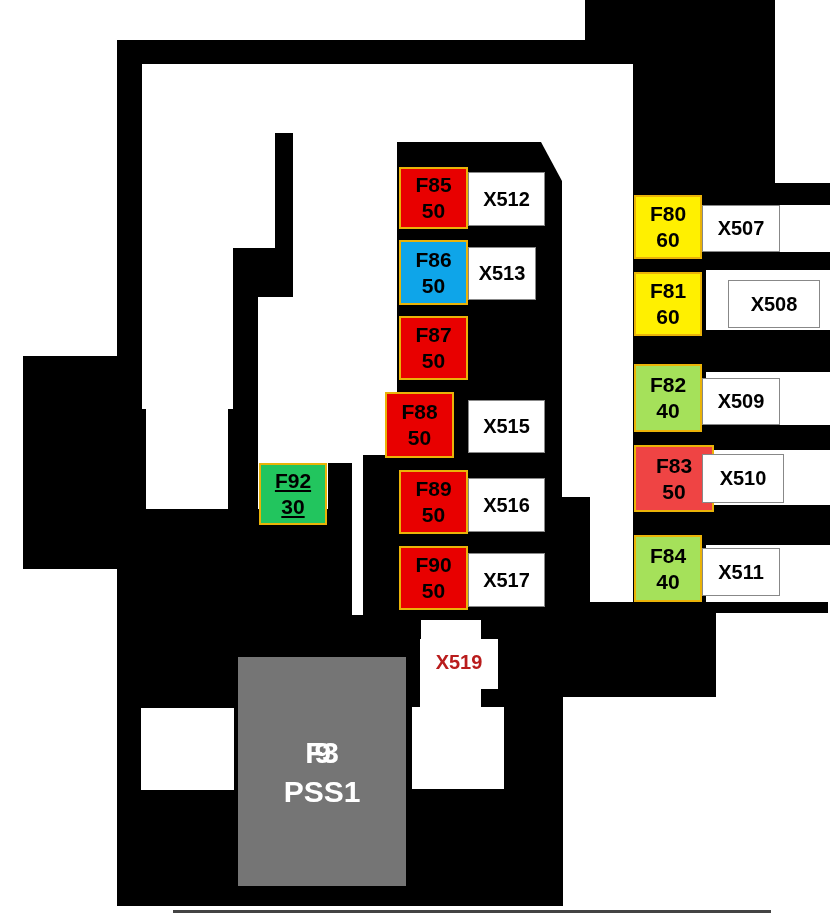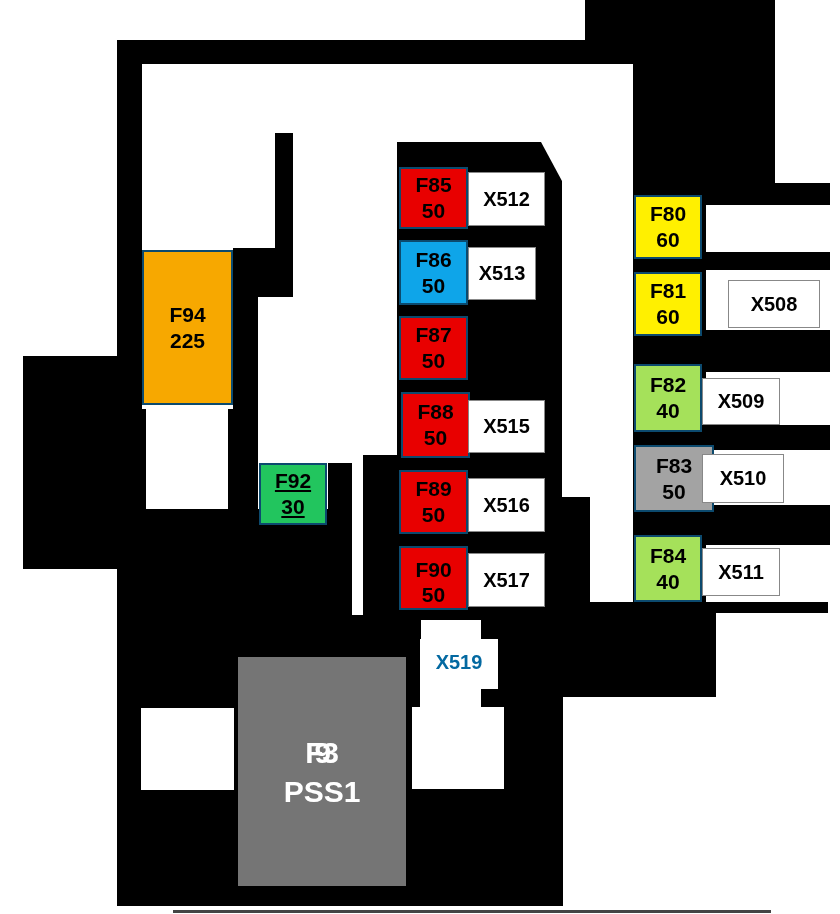--- a/index.html
+++ b/index.html
@@ -3,38 +3,38 @@
 <meta charset="utf-8">
 <style>
   html,body{margin:0;padding:0;background:#fff;}
   #stage{
     position:relative;width:840px;height:914px;background:#fff;overflow:hidden;
     font-family:"Liberation Sans","DejaVu Sans",sans-serif;
   }
   .bk{position:absolute;}          
   .wc{position:absolute;}          
   .fuse{
-    position:absolute;box-sizing:border-box;border:2px solid #0c4a6e;
+    position:absolute;box-sizing:border-box;border:2px solid #eab308;
     display:flex;flex-direction:column;align-items:center;justify-content:center;
     font-weight:bold;font-size:21px;line-height:1.22;color:#000;text-align:center;
   }
   .conn{
     position:absolute;box-sizing:border-box;background:#fff;border:1px solid #888;
     display:flex;align-items:center;justify-content:center;
     font-weight:bold;font-size:20px;color:#000;
   }
   .conn.noborder{border:none;}
   .relay{
     position:absolute;display:flex;flex-direction:column;align-items:center;justify-content:center;
     font-weight:bold;font-size:30px;line-height:1.3;color:#fff;text-align:center;
   }
   .relay .squeeze{letter-spacing:-0.3em;padding-right:0.3em;text-align:right;}
   .freelabel{
     position:absolute;display:flex;align-items:center;justify-content:center;
-    font-weight:bold;font-size:20px;color:#0369a1;
+    font-weight:bold;font-size:20px;color:#b91c1c;
   }
   .cut-corner{
     position:absolute;width:0;height:0;
     border-right:21px solid #fff;border-bottom:39px solid transparent;
   }
   .bottom-line{position:absolute;}
 </style>
 </head>
 <body>
 
@@ -65,50 +65,46 @@
   <div class="bk" style="left: 633px; top: 505px; width: 197px; height: 40px; background: rgb(0, 0, 0);"></div>
 
   <div class="wc" style="left: 352px; top: 509px; width: 11px; height: 106px; background: rgb(255, 255, 255);"></div>
   <div class="wc" style="left: 141px; top: 708px; width: 93px; height: 82px; background: rgb(255, 255, 255);"></div>
   <div class="wc" style="left: 421px; top: 620px; width: 60px; height: 19px; background: rgb(255, 255, 255);"></div>
   <div class="wc" style="left: 420px; top: 639px; width: 78px; height: 50px; background: rgb(255, 255, 255);"></div>
   <div class="wc" style="left: 420px; top: 689px; width: 61px; height: 18px; background: rgb(255, 255, 255);"></div>
   <div class="wc" style="left: 412px; top: 707px; width: 92px; height: 82px; background: rgb(255, 255, 255);"></div>
   <div class="cut-corner" style="left:541px;top:142px"></div>
 
-  <div class="fuse" style="left: 142px; top: 250px; width: 91px; height: 155px; background: rgb(247, 168, 0);">
-    <span>F94</span>
-    <span>225</span>
-  </div>
   <div class="fuse" style="left: 259px; top: 463px; width: 68px; height: 62px; background: #22c55e; text-decoration: underline;">
     <span>F92</span>
     <span>30</span>
   </div>
 
   <div class="fuse" style="left: 399px; top: 167px; width: 69px; height: 62px; background: rgb(232, 0, 0);">
     <span>F85</span>
     <span>50</span>
   </div>
   <div class="fuse" style="left: 399px; top: 240px; width: 69px; height: 65px; background: #0ea5e9;">
     <span>F86</span>
     <span>50</span>
   </div>
   <div class="fuse" style="left: 399px; top: 316px; width: 69px; height: 64px; background: rgb(232, 0, 0);">
     <span>F87</span>
     <span>50</span>
   </div>
-  <div class="fuse" style="left: 401px; top: 392px; width: 69px; height: 66px; background: rgb(232, 0, 0);">
+  <div class="fuse" style="left: 385px; top: 392px; width: 69px; height: 66px; background: rgb(232, 0, 0);">
     <span>F88</span>
     <span>50</span>
   </div>
   <div class="fuse" style="left: 399px; top: 470px; width: 69px; height: 64px; background: rgb(232, 0, 0);">
     <span>F89</span>
     <span>50</span>
   </div>
-  <div class="fuse" style="left: 399px; top: 546px; width: 69px; height: 64px; background: rgb(232, 0, 0); justify-content: flex-end;">
+  <div class="fuse" style="left: 399px; top: 546px; width: 69px; height: 64px; background: rgb(232, 0, 0);">
     <span>F90</span>
     <span>50</span>
   </div>
 
   <div class="conn" style="left:468px;top:172px;width:77px;height:54px">
     <span>X512</span>
   </div>
   <div class="conn" style="left:468px;top:247px;width:68px;height:53px">
     <span>X513</span>
   </div>
@@ -127,29 +123,32 @@
     <span>60</span>
   </div>
   <div class="fuse" style="left: 634px; top: 272px; width: 68px; height: 64px; background: rgb(255, 240, 0);">
     <span>F81</span>
     <span>60</span>
   </div>
   <div class="fuse" style="left: 634px; top: 364px; width: 68px; height: 68px; background: rgb(165, 225, 90);">
     <span>F82</span>
     <span>40</span>
   </div>
-  <div class="fuse" style="left: 634px; top: 445px; width: 80px; height: 67px; background: #a3a3a3;">
+  <div class="fuse" style="left: 634px; top: 445px; width: 80px; height: 67px; background: #ef4444;">
     <span>F83</span>
     <span>50</span>
   </div>
   <div class="fuse" style="left: 634px; top: 535px; width: 68px; height: 67px; background: rgb(165, 225, 90);">
     <span>F84</span>
     <span>40</span>
   </div>
 
+  <div class="conn" style="left:702px;top:205px;width:78px;height:47px">
+    <span>X507</span>
+  </div>
   <div class="conn" style="left:728px;top:280px;width:92px;height:48px">
     <span>X508</span>
   </div>
   <div class="conn" style="left:702px;top:378px;width:78px;height:47px">
     <span>X509</span>
   </div>
   <div class="conn" style="left:702px;top:454px;width:82px;height:49px">
     <span>X510</span>
   </div>
   <div class="conn" style="left:702px;top:548px;width:78px;height:48px">

